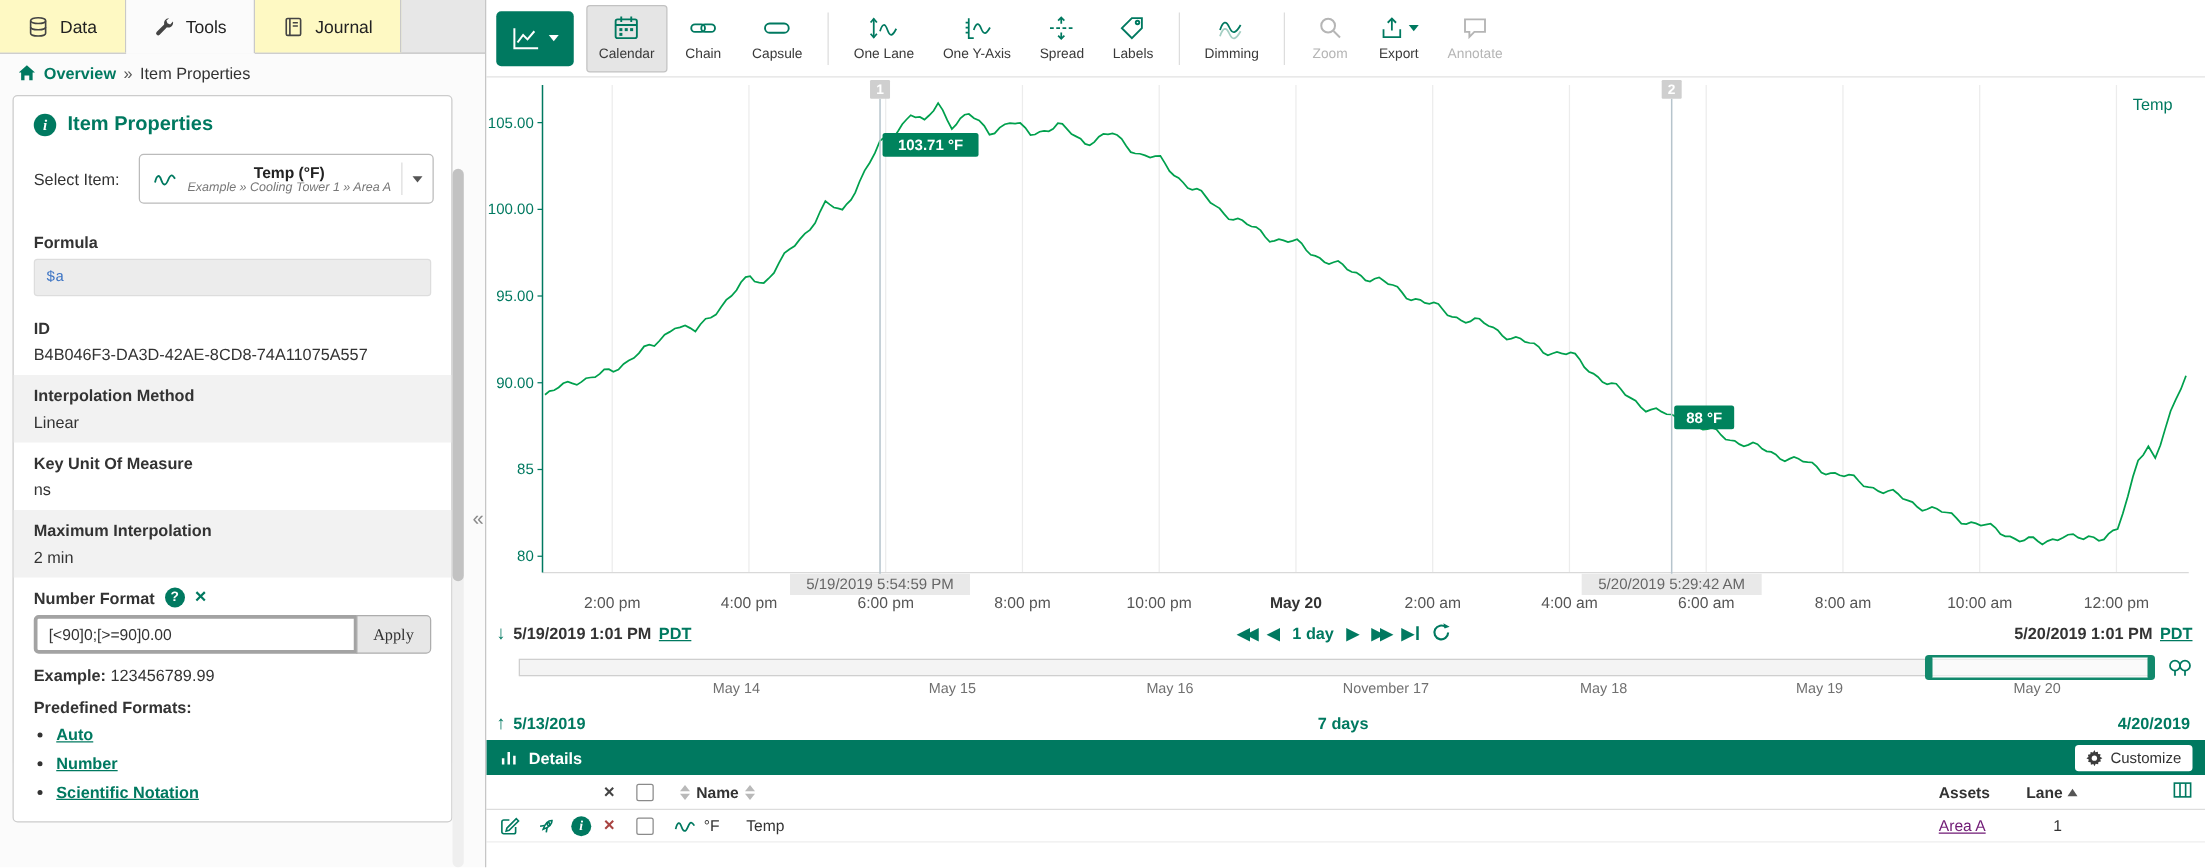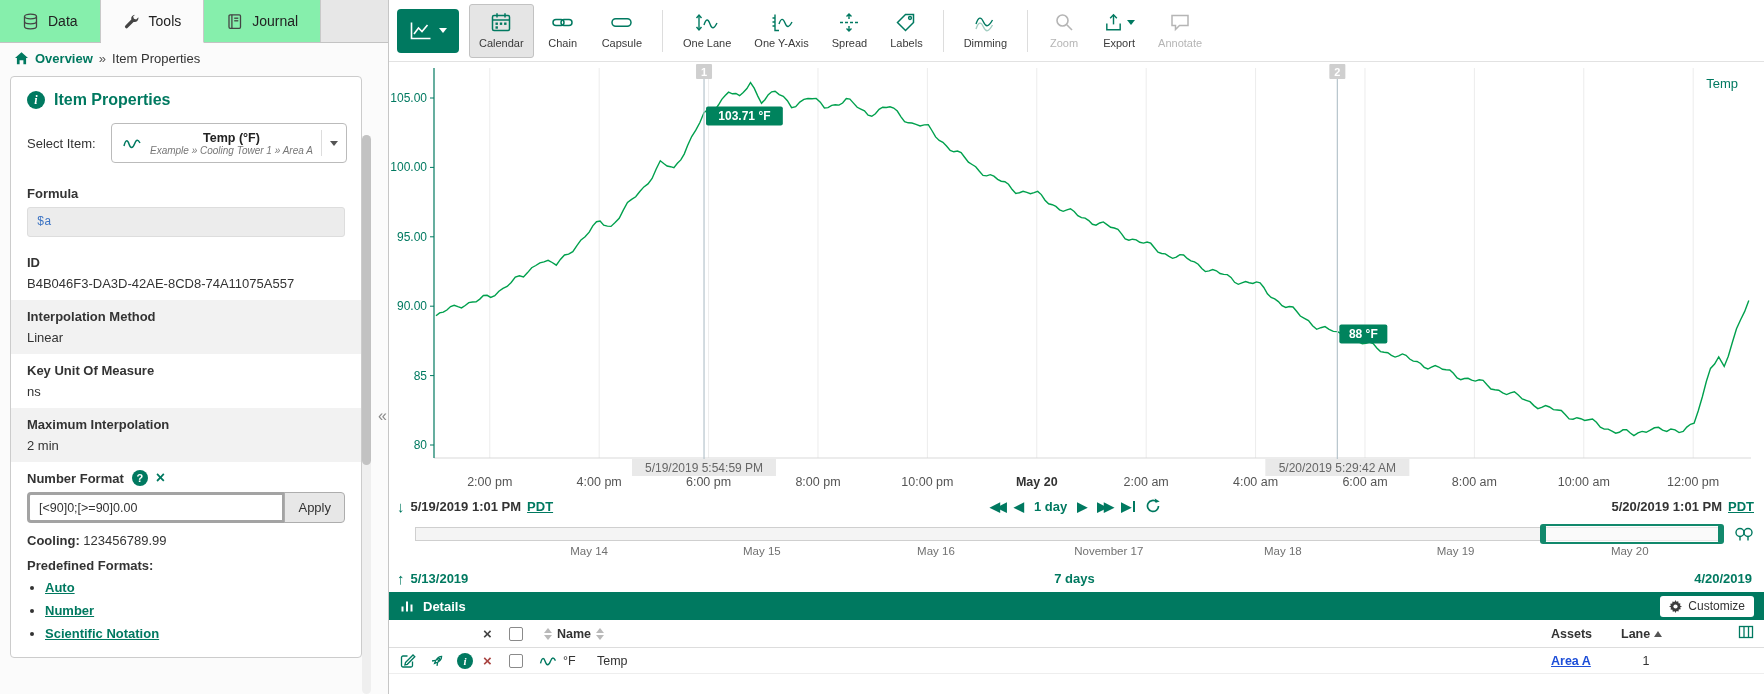--- a/index.html
+++ b/index.html
@@ -3,21 +3,21 @@
 <meta charset="utf-8">
 <style>
   * { box-sizing: border-box; margin: 0; padding: 0; }
   html,body { width:1764px; height:694px; overflow:hidden; }
   body { font-family:"Liberation Sans",sans-serif; font-size:13px; color:#333; background:#fff; }
   .app { display:flex; width:1764px; height:694px; }
 
   
   .sidebar { width:389px; border-right:1px solid #c6c6c6; background:#fbfbfb; position:relative; flex:none; }
   .tabs { display:flex; background:#e7e7e7; border-bottom:1px solid #c3c3c3; height:43px; }
-  .tab { display:flex; align-items:center; gap:9px; padding:0 22px; border-right:1px solid #c9c9c9; background:#86efac; font-size:14px; color:#222; cursor:pointer; }
+  .tab { display:flex; align-items:center; gap:9px; padding:0 22px; border-right:1px solid #c9c9c9; background:#fef9c3; font-size:14px; color:#222; cursor:pointer; }
   .tab.active { background:#fbfbfb; margin-bottom:-1px; border-bottom:1px solid #fbfbfb; }
   .filter-wrap { position:relative; margin:11px 14px 6px 12px; }
   .filter-input { width:100%; height:32px; border:1px solid #ccc; border-radius:4px; padding:0 10px 0 34px; font-size:13px; color:#666; background:#fff; font-family:"Liberation Sans",sans-serif; }
   .filter-icon { position:absolute; left:10px; top:8px; }
   .breadcrumb { display:flex; align-items:center; gap:6px; margin:8px 14px 10px 14px; font-size:13px; }
   .breadcrumb a { color:#007960; font-weight:bold; text-decoration:none; cursor:pointer; }
   .breadcrumb .sep { color:#555; }
   .panel { margin:2px 26px 0 10px; background:#fff; border:1px solid #ccc; border-radius:4px; padding:14px 0 12px 0; }
   .panel-title-row { display:flex; align-items:center; gap:9px; padding:0 16px; margin-bottom:14px; }
   .panel-title { color:#007960; font-size:16px; font-weight:bold; }
@@ -33,21 +33,21 @@
   .field { padding:9px 16px; }
   .field.striped { background:#f2f2f2; }
   .field-label { font-weight:bold; color:#333; margin-bottom:6px; }
   .field-value { color:#333; }
   .formula-box { background:#ececec; border:1px solid #ddd; border-radius:3px; padding:7px 9px; color:#3b73c4; font-family:"Liberation Mono",monospace; font-size:12px; cursor:text; }
   .nf-label-row { display:flex; align-items:center; gap:8px; padding:4px 16px 6px 16px; margin-top:4px; }
   .help-badge { width:16px; height:16px; border-radius:50%; background:#007960; color:#fff; font-size:11px; line-height:16px; text-align:center; font-weight:bold; cursor:pointer; flex:none; font-style:normal; }
   .clear-x { color:#007960; font-weight:bold; font-size:16px; line-height:14px; cursor:pointer; }
   .nf-input-row { display:flex; padding:0 16px; }
   .nf-input { flex:1; min-width:0; height:31px; border:3px solid #a3a3a3; border-radius:4px 0 0 4px; padding:0 9px; font-size:12.5px; color:#333; font-family:"Liberation Sans",sans-serif; }
-  .apply-btn { height:31px; border:1px solid #adadad; background:#e7e7e7; color:#333; padding:0 13px; font-size:13px; border-radius:0 4px 4px 0; margin-left:-1px; cursor:pointer; font-family:Liberation Sans, sans-serif; }
+  .apply-btn { height:31px; border:1px solid #adadad; background:#e7e7e7; color:#333; padding:0 13px; font-size:13px; border-radius:0 4px 4px 0; margin-left:-1px; cursor:pointer; font-family:Liberation Serif, serif; }
   .nf-example { padding:10px 16px 2px 16px; }
   .nf-pre-label { padding:8px 16px 2px 16px; font-weight:bold; }
   .pre-list { margin:2px 0 0 34px; }
   .pre-list li { line-height:1.75; color:#333; }
   .pre-list a { color:#007960; font-weight:bold; text-decoration:underline; cursor:pointer; }
   .side-scrollbar { position:absolute; top:135px; right:17px; width:9px; bottom:0; background:#efefef; border-radius:5px; }
   .side-scrollbar .thumb { width:9px; height:330px; background:#c2c2c2; border-radius:5px; }
   .collapse-chev { position:absolute; right:1px; top:408px; color:#8a8a8a; font-size:16px; cursor:pointer; line-height:1; }
 
   
@@ -113,21 +113,21 @@
   .col-gap{width:55px;flex:none;} .col-cols{width:28px;flex:none;text-align:right;}
   .cb { display:inline-block; width:14px; height:14px; border:1px solid #8a8a8a; border-radius:2px; background:#fff; cursor:pointer; vertical-align:middle; }
   .x-dark { color:#444; font-weight:bold; font-size:15px; cursor:pointer; line-height:1; }
   .x-red { color:#a94442; font-weight:bold; font-size:15px; cursor:pointer; line-height:1; }
   .sort { display:inline-flex; flex-direction:column; gap:2px; margin:0 5px; cursor:pointer; }
   .sort i { width:0; height:0; border-left:4px solid transparent; border-right:4px solid transparent; }
   .sort i.up { border-bottom:5px solid #b9b9b9; }
   .sort i.down { border-top:5px solid #b9b9b9; }
   .caret-up-sm { width:0; height:0; border-left:4px solid transparent; border-right:4px solid transparent; border-bottom:6px solid #555; display:inline-block; }
   .head-bold { font-weight:bold; }
-  .asset-link { color:#1d4ed8; font-weight:bold; text-decoration:underline; cursor:pointer; }
+  .asset-link { color:#701a75; font-weight:normal; text-decoration:underline; cursor:pointer; }
   .lane-val { width:50px; text-align:center; }
   .row-icon { cursor:pointer; display:inline-flex; }
 </style>
 </head>
 <body>
 
 <div class="app">
 
   <div class="sidebar">
     <div class="tabs">
@@ -216,21 +216,21 @@
       <div class="nf-label-row">
         <span class="field-label" style="margin-bottom:0">Number Format</span>
         <span class="help-badge">?</span>
         <span class="clear-x">×</span>
       </div>
       <div class="nf-input-row">
         <input class="nf-input" value="[&lt;90]0;[&gt;=90]0.00" style="">
         <button class="apply-btn">Apply</button>
       </div>
       <div class="nf-example">
-        <b>Cooling:</b>
+        <b>Example:</b>
         <span>123456789.99</span>
       </div>
       <div class="nf-pre-label">Predefined Formats:</div>
       <ul class="pre-list">
         <li><a>Auto</a></li>
         <li><a>Number</a></li>
         <li><a>Scientific Notation</a></li>
       </ul>
     </div>
 

